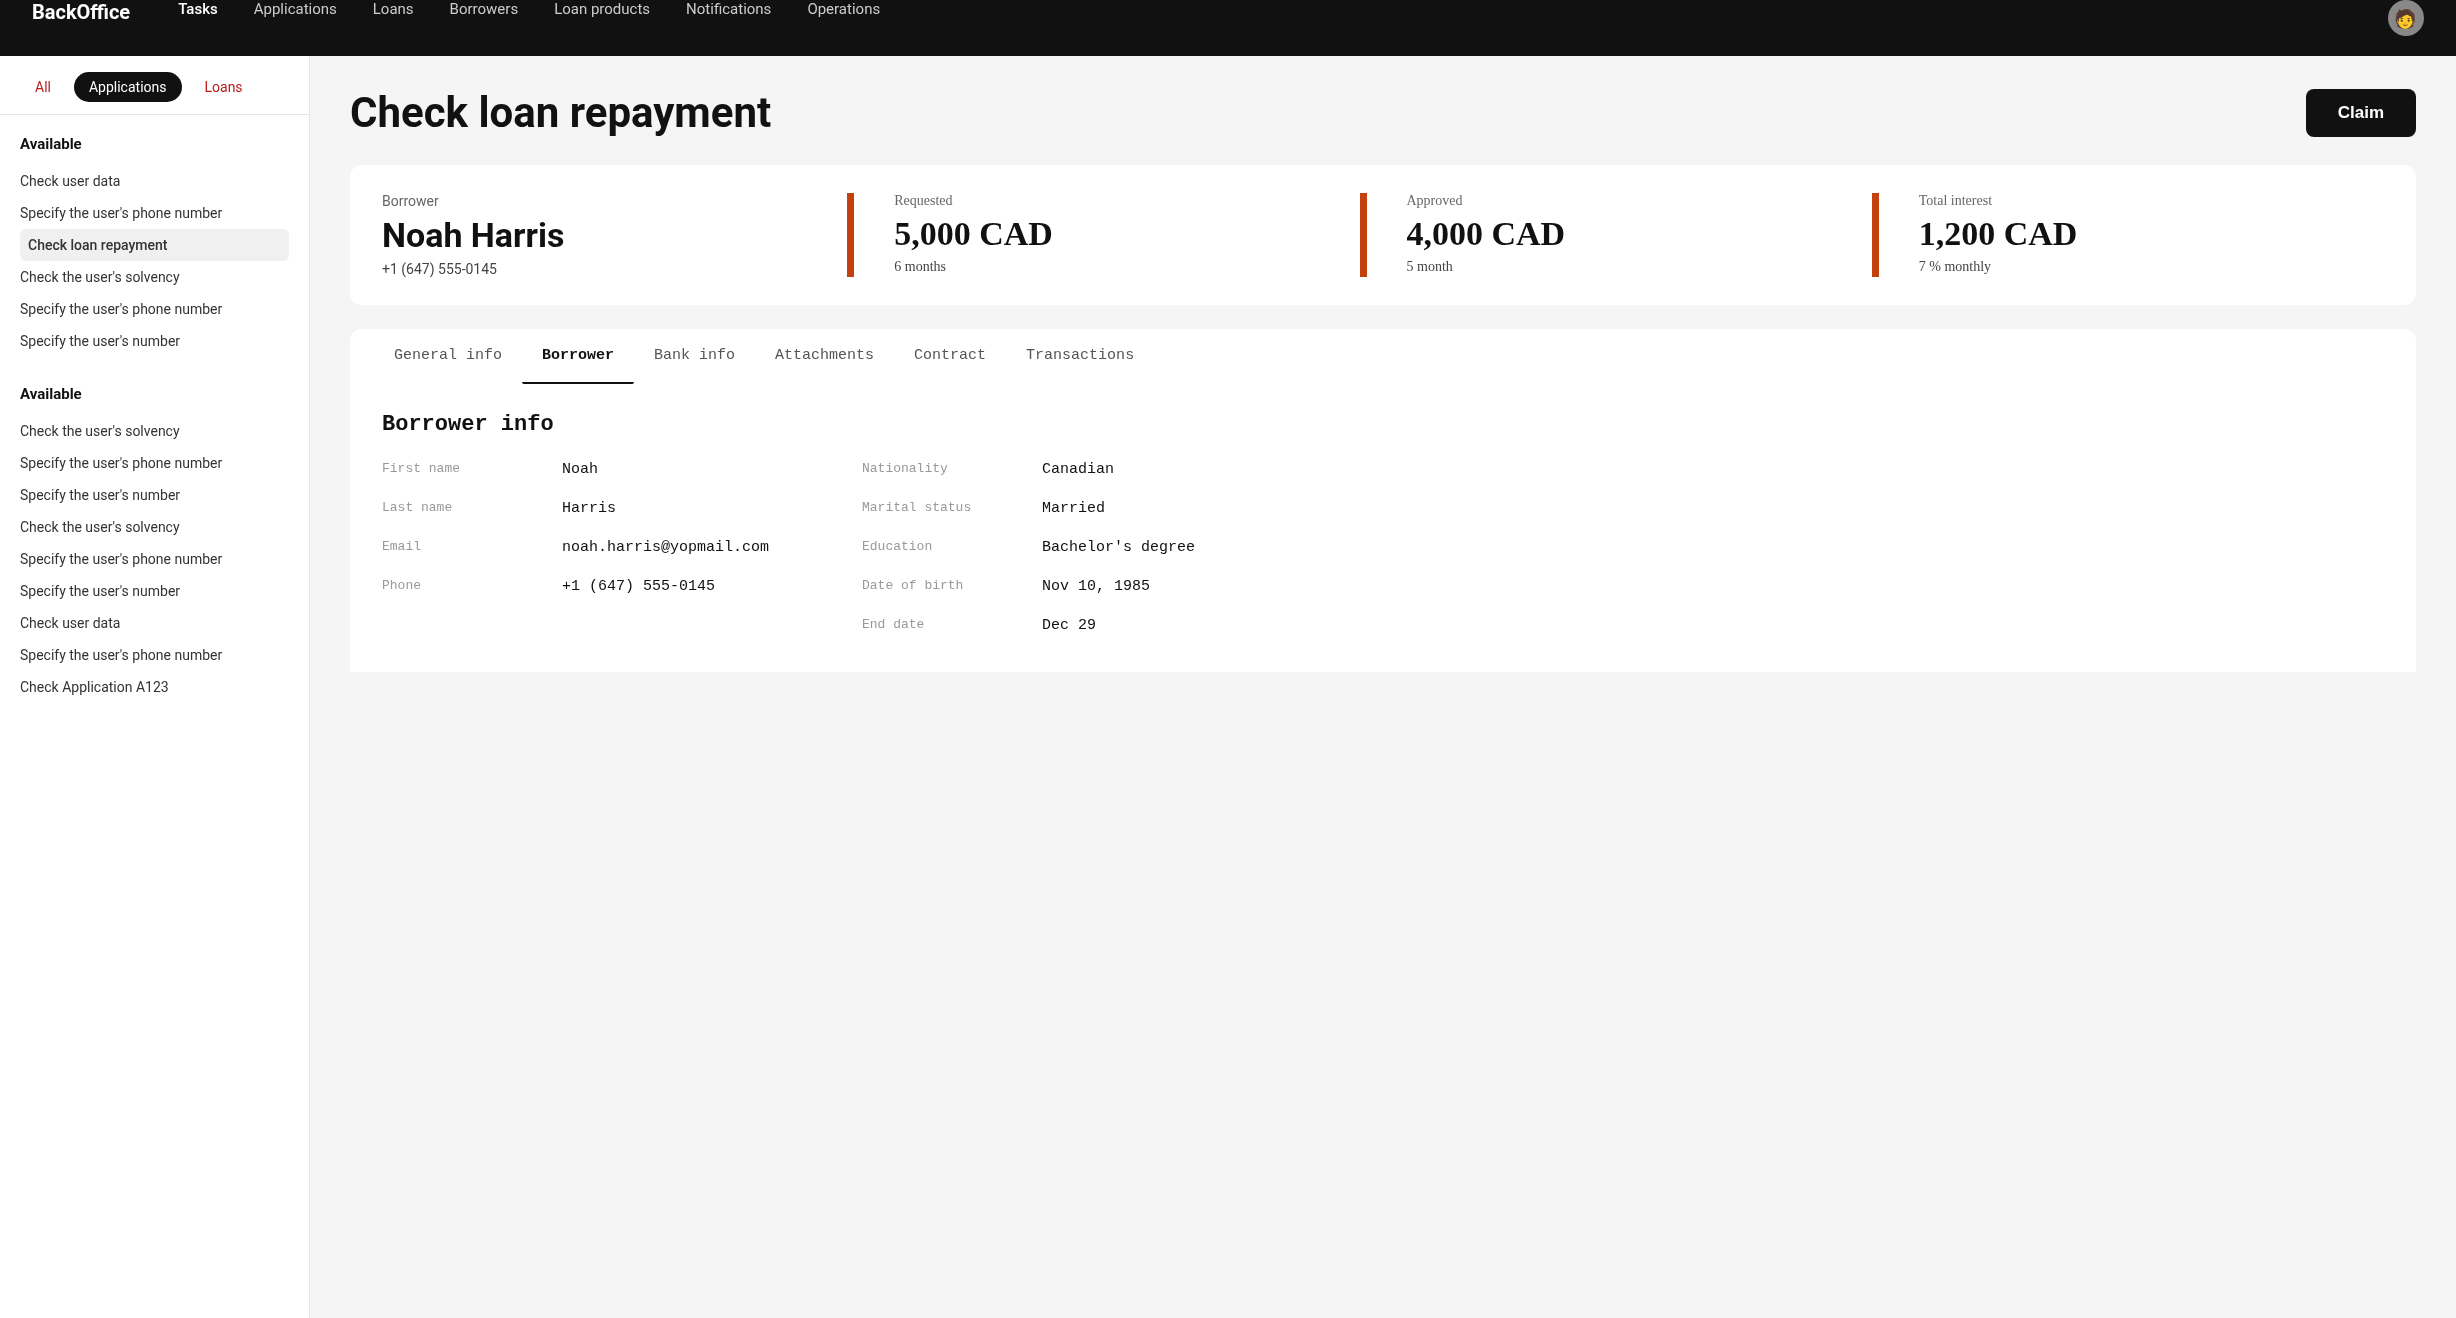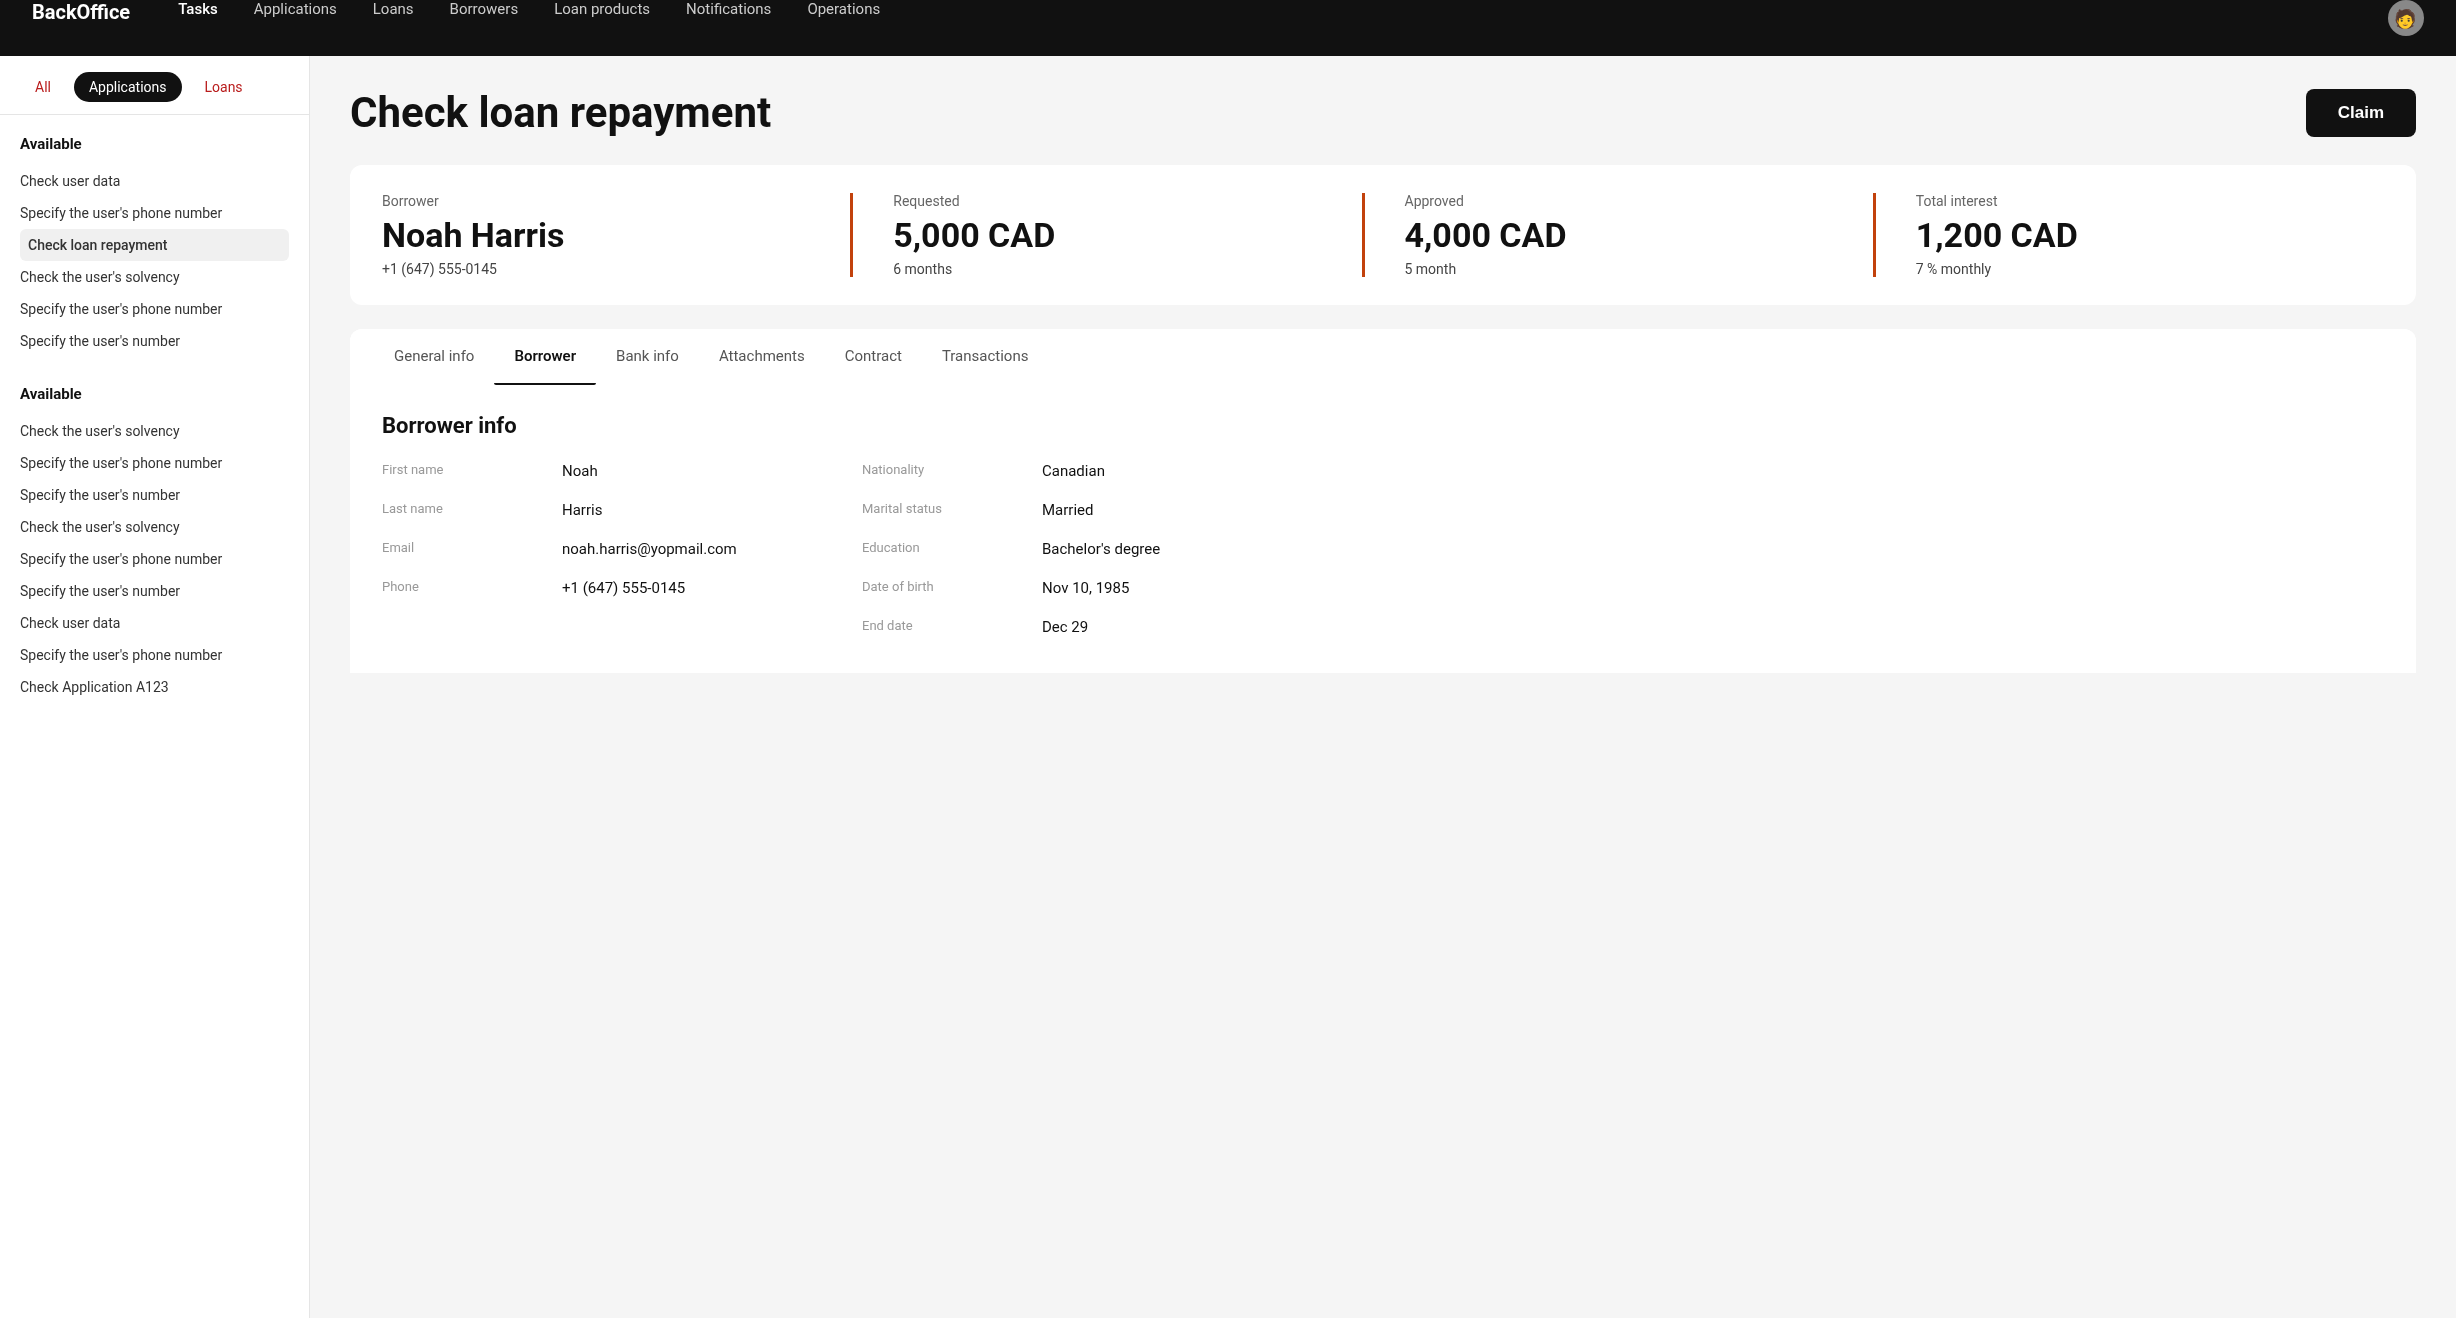--- a/index.html
+++ b/index.html
@@ -135,22 +135,23 @@
       border-radius: 12px;
       padding: 28px 32px;
       display: flex;
       gap: 0;
       margin-bottom: 24px;
     }
     .borrower-card-col {
       flex: 1;
     }
     .borrower-card-col + .borrower-card-col {
-      border-left: 3px solid #c2410c;
+      border-left: 7px solid #c2410c;
       padding-left: 40px;
+      font-family: Liberation Serif, serif;
     }
     .bc-label {
       font-size: 14px;
       color: #666;
       margin-bottom: 6px;
     }
     .bc-name {
       font-size: 34px;
       font-weight: 700;
       color: #111;
@@ -188,20 +189,21 @@
     .detail-tab.active {
       color: #111;
       font-weight: 600;
       border-bottom: 2px solid #111;
       border-radius: 2px;
     }
     .tabs-container {
       background: #fff;
       border-radius: 12px 12px 0 0;
       margin-bottom: 0;
+      font-family: Liberation Mono, monospace;
     }
 
     
     .borrower-info-section {
       background: #fff;
       border-radius: 0 0 12px 12px;
       padding: 28px 32px 36px;
     }
     .bi-title {
       font-size: 22px;

